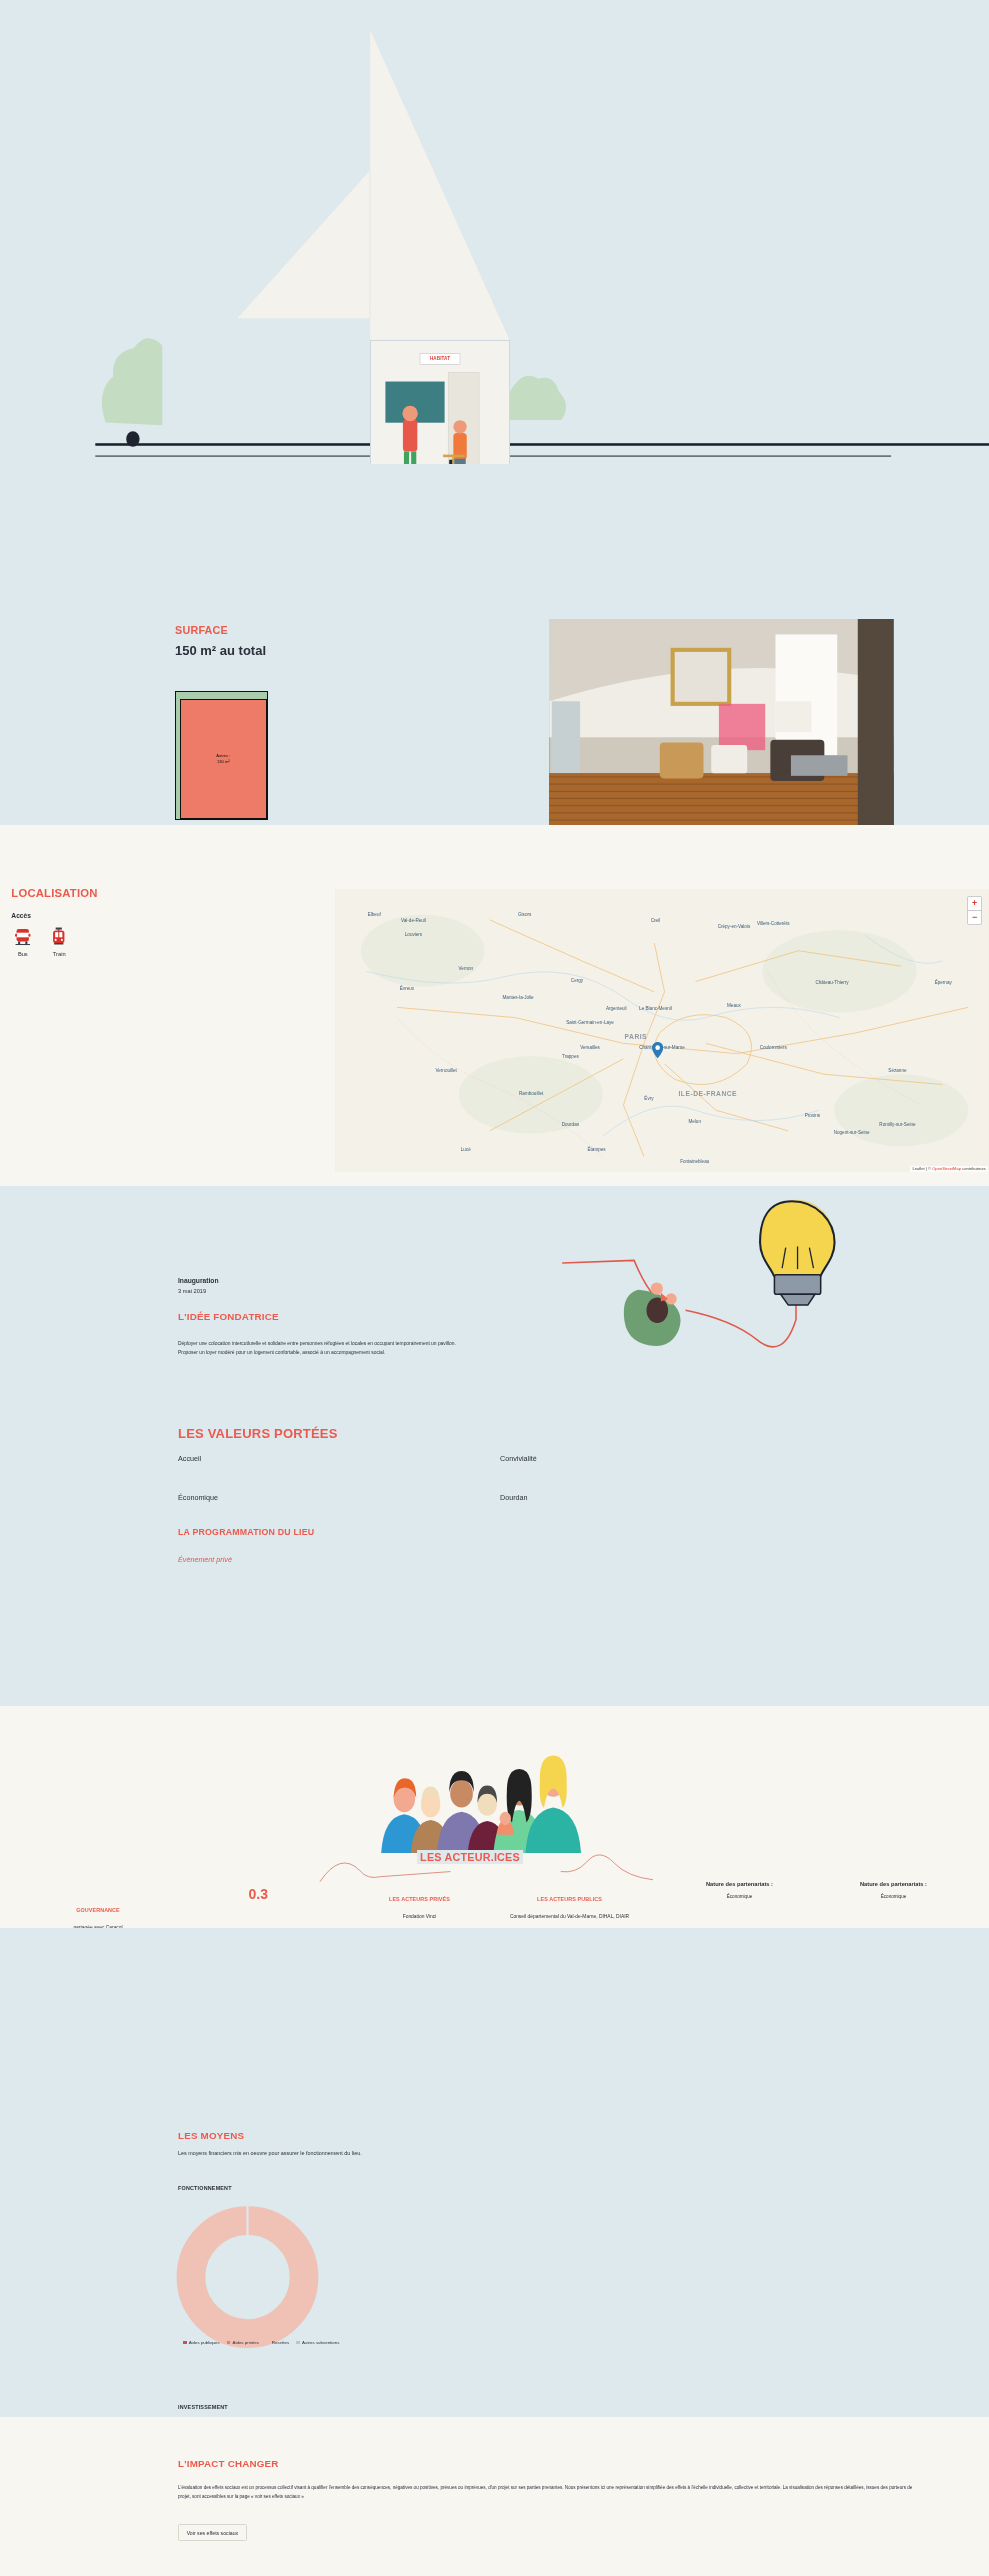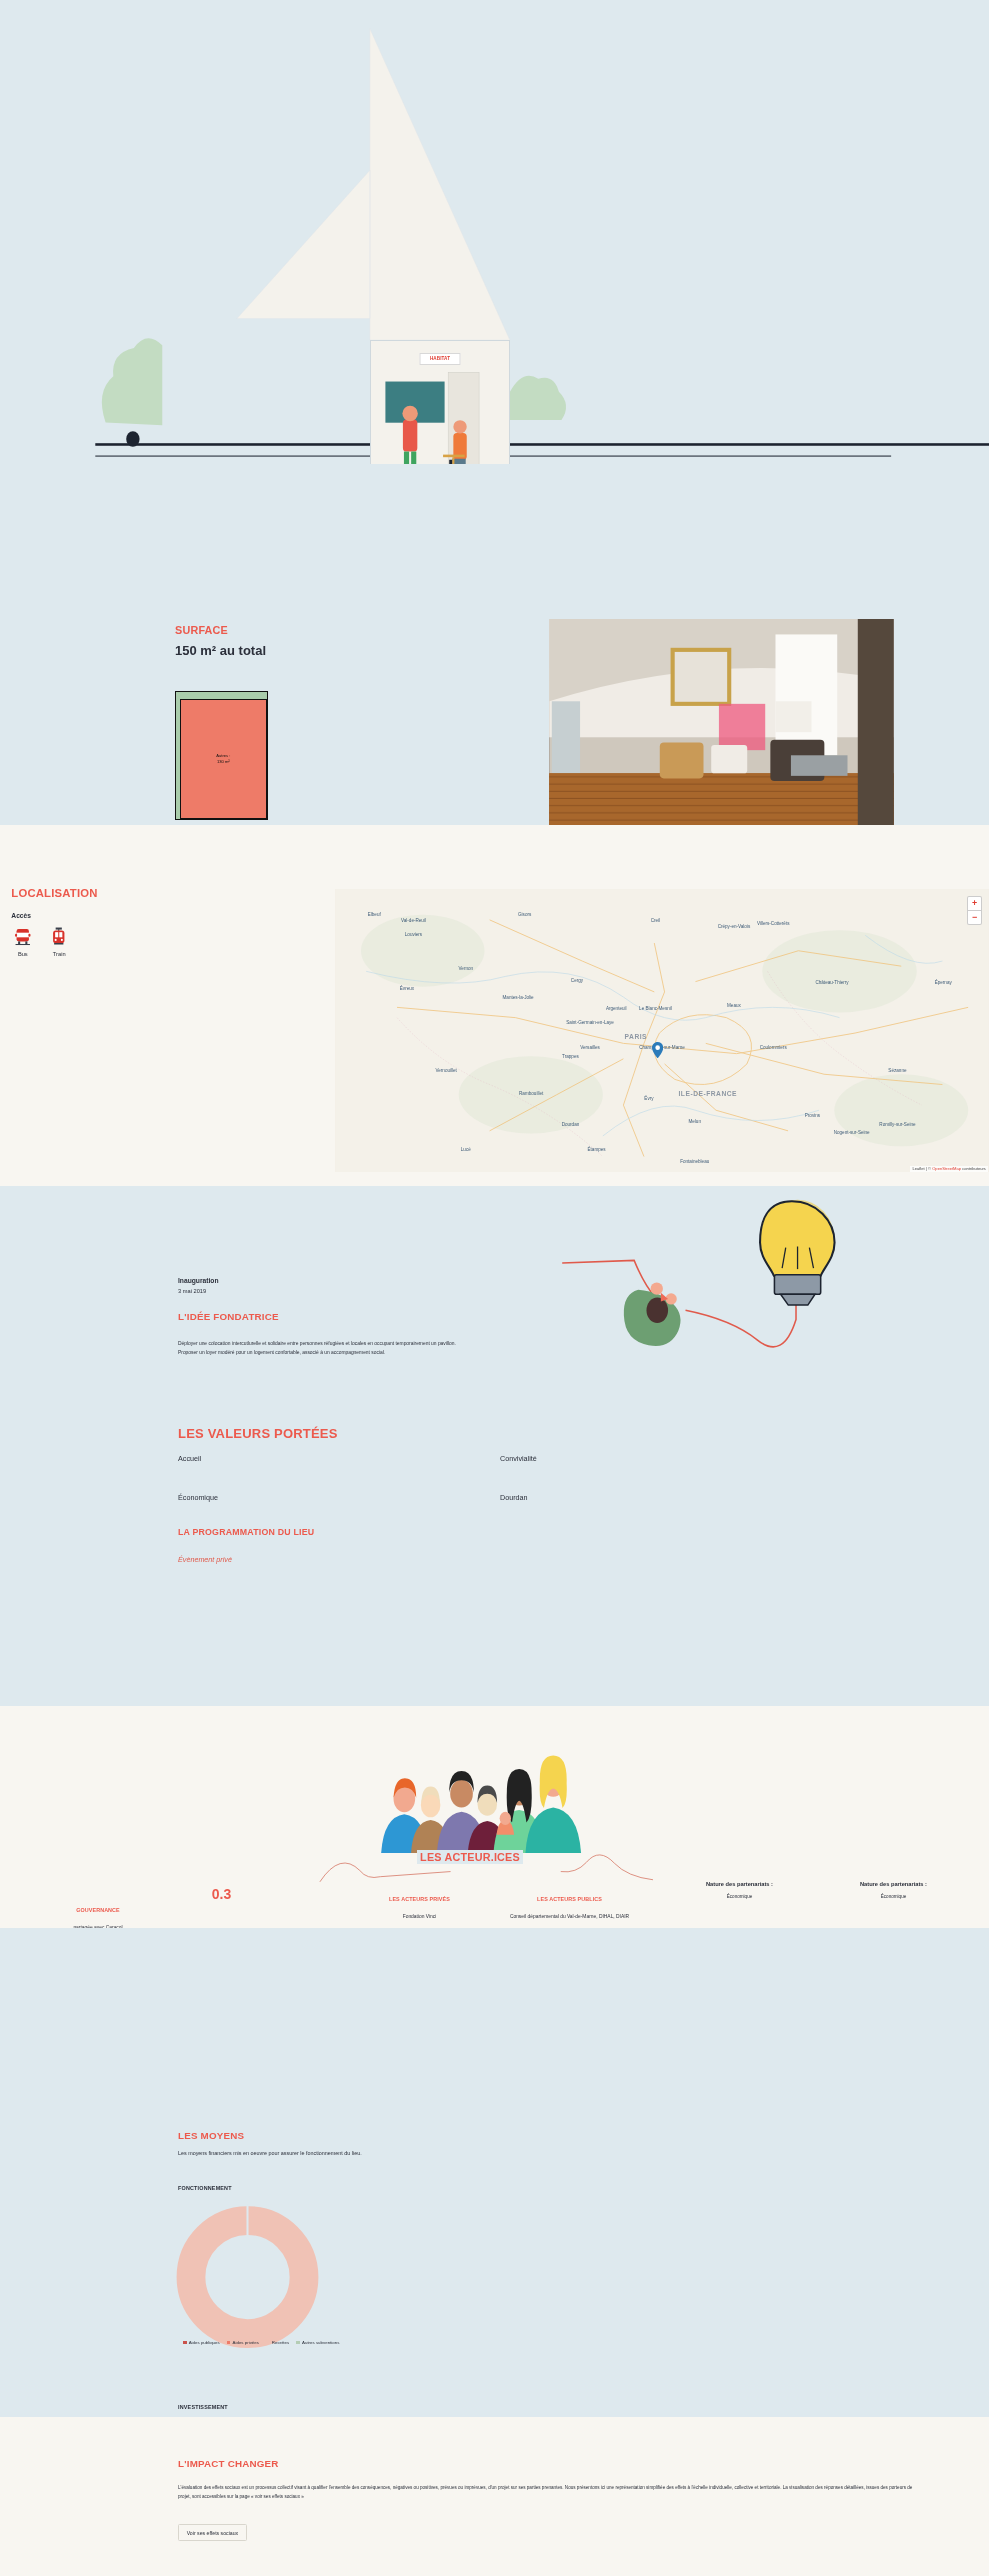--- a/index.html
+++ b/index.html
@@ -552,21 +552,21 @@
     <path d="M0,66 Q40,6 78,44 Q92,62 118,56 L255,46" stroke="#d77a6a" stroke-width="1.6" fill="none"></path>
     <path d="M470,46 Q500,50 520,28 Q545,-2 575,30 Q600,56 650,62" stroke="#d77a6a" stroke-width="1.6" fill="none"></path>
   </svg>
 
   <div class="acteurs-title">LES ACTEUR.ICES</div>
 
   <div class="stat" style="left:36px;top:201px;width:124px;">
     <div class="stat-k">GOUVERNANCE</div>
     <div class="stat-v">partagée avec Caracol</div>
   </div>
-  <div class="stat" style="left:175px;top:180px;width:93px;">
+  <div class="stat" style="left:175px;top:180px;width:93px;text-align:right;">
     <div class="stat-big">0.3</div>
     <div class="stat-v" style="margin-top:25px;">Emploi direct</div>
   </div>
   <div class="stat" style="left:355px;top:190px;width:129px;">
     <div class="stat-k">LES ACTEURS PRIVÉS</div>
     <div class="stat-v">Fondation Vinci</div>
   </div>
   <div class="stat" style="left:495px;top:190px;width:149px;">
     <div class="stat-k">LES ACTEURS PUBLICS</div>
     <div class="stat-v">Conseil départemental du Val-de-Marne, DIHAL, DIAIR</div>

